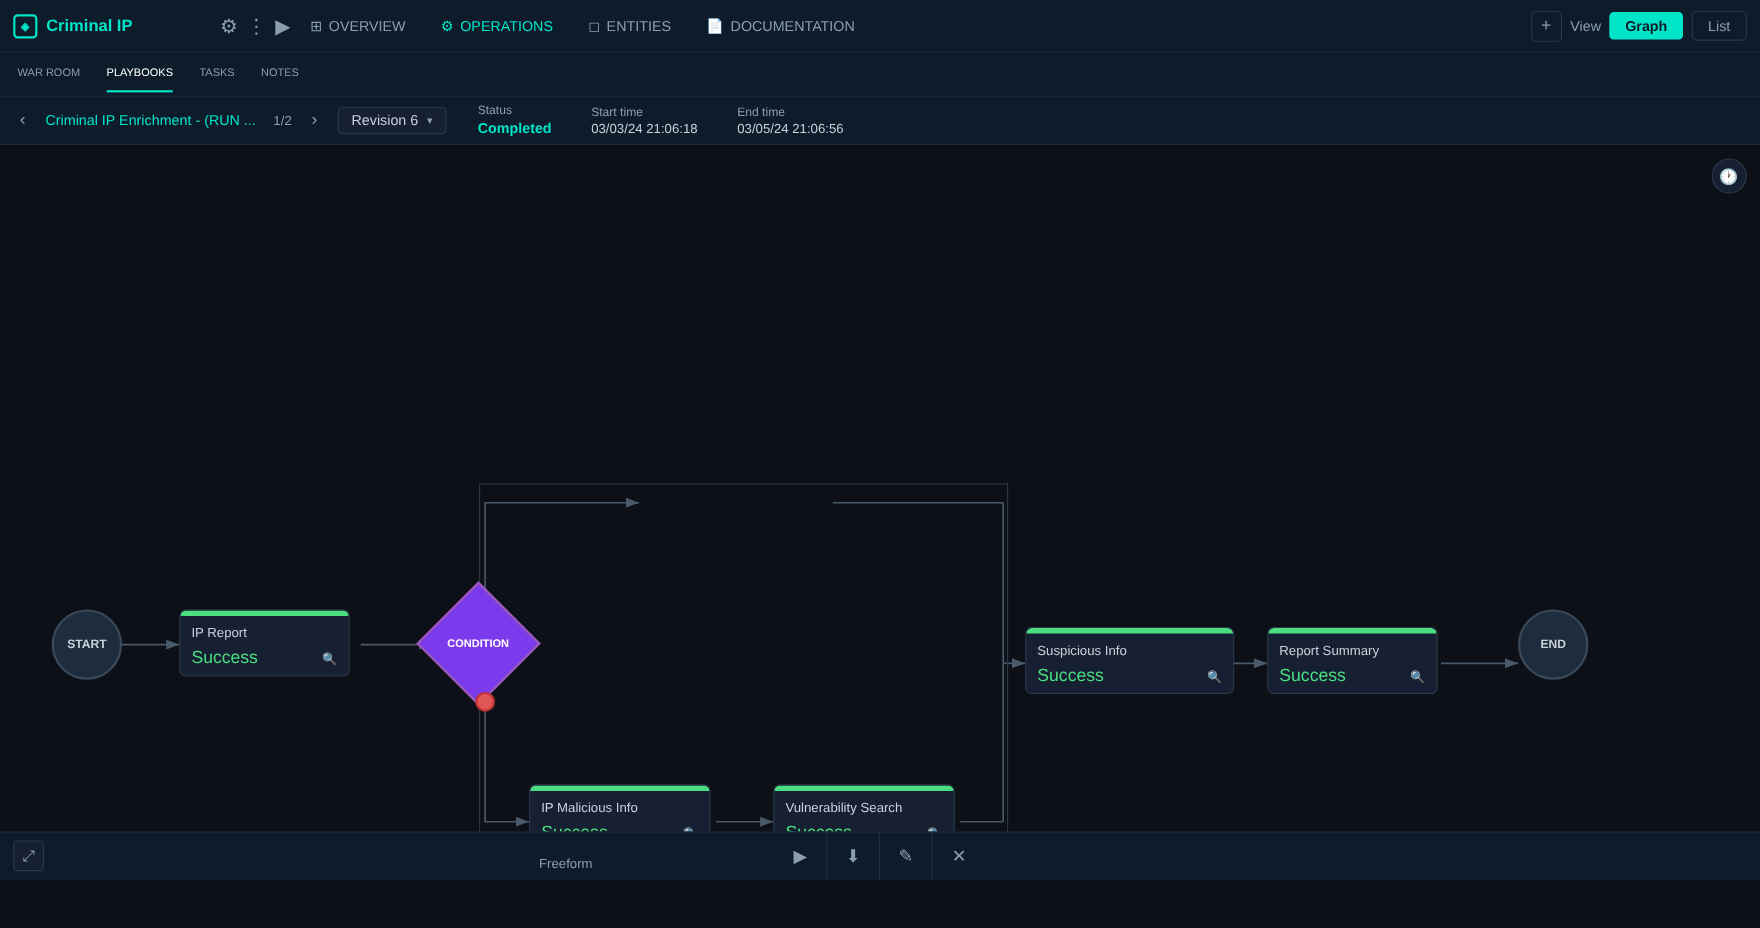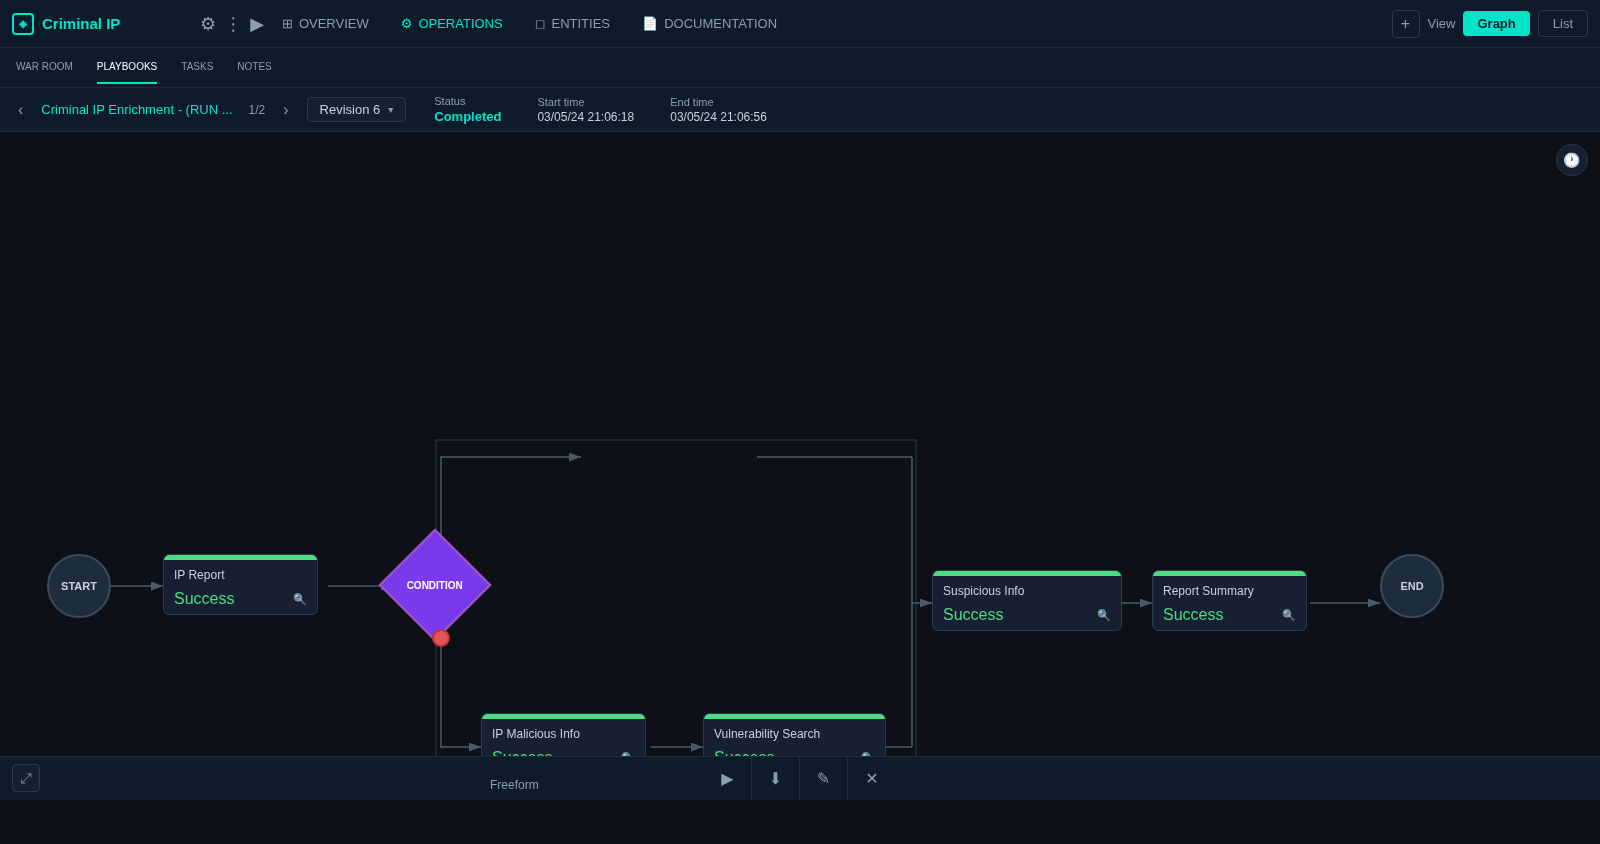--- a/index.html
+++ b/index.html
@@ -226,21 +226,21 @@
     <span class="chevron">▾</span>
   </div>
 
   <div class="status-block">
     <span class="status-label">Status</span>
     <span class="status-value">Completed</span>
   </div>
 
   <div class="time-block">
     <span class="time-label">Start time</span>
-    <span class="time-value">03/05/24 21:06:18</span>
+    <span class="time-value">03/03/24 21:06:18</span>
   </div>
 
   <div class="time-block">
     <span class="time-label">End time</span>
     <span class="time-value">03/05/24 21:06:56</span>
   </div>
 </div>
 
 <div class="canvas">
 
@@ -315,21 +315,21 @@
         <div class="node-box-title">IP Malicious Info</div>
       </div>
       <div class="node-box-footer">
         <span class="node-box-status">Success</span>
         <span class="node-box-search">🔍</span>
       </div>
     </div>
   </div>
 
   <div class="node" style="left:703px;top:581px;">
-    <div class="node-box" style="width:183px;">
+    <div class="node-box" style="width:165px;">
       <div class="node-box-top"></div>
       <div class="node-box-body">
         <div class="node-box-title">Vulnerability Search</div>
       </div>
       <div class="node-box-footer">
         <span class="node-box-status">Success</span>
         <span class="node-box-search">🔍</span>
       </div>
     </div>
   </div>

